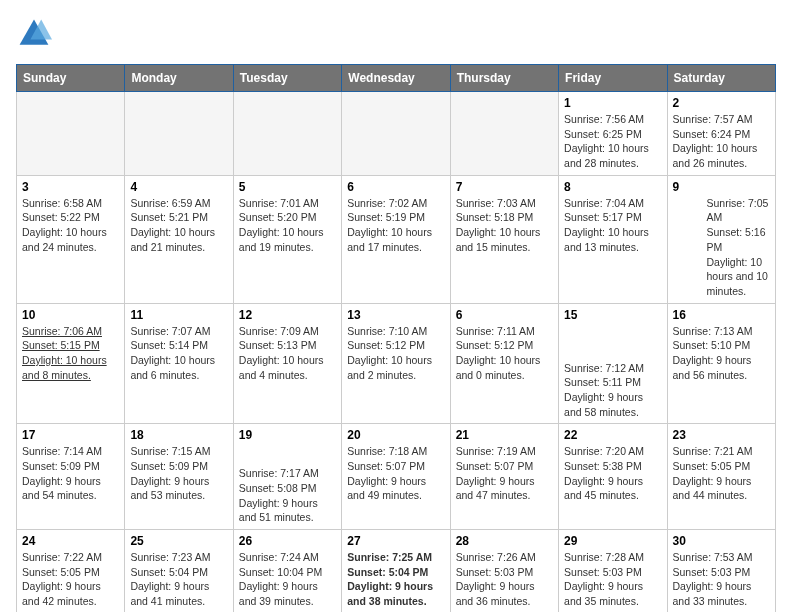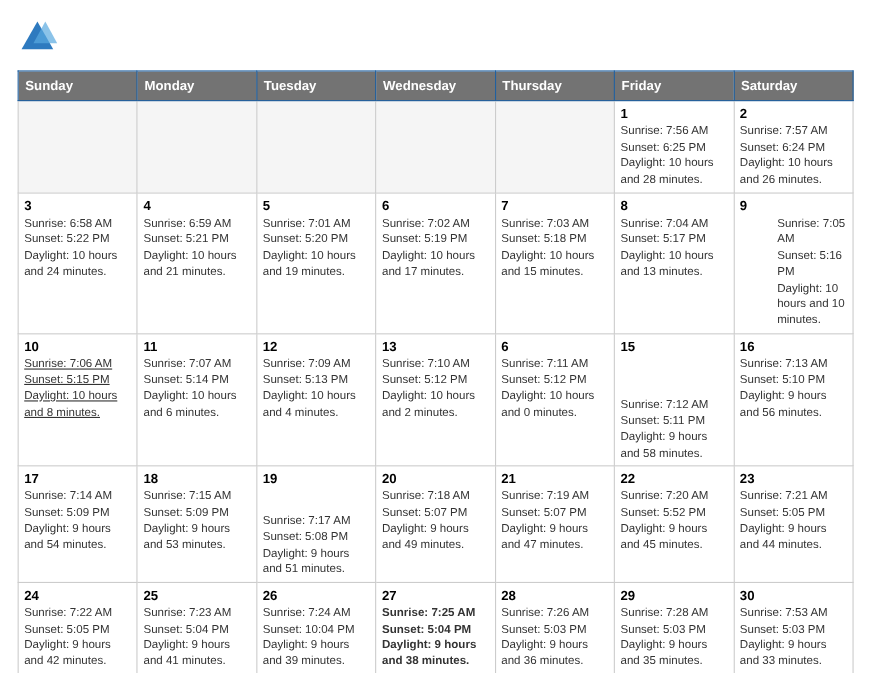--- a/index.html
+++ b/index.html
@@ -243,21 +243,21 @@
         </td>
         <td>
           <div class="day-number">21</div>
           <div class="day-info" style="white-space: pre-line;">Sunrise: 7:19 AM
 Sunset: 5:07 PM
 Daylight: 9 hours and 47 minutes.</div>
         </td>
         <td>
           <div class="day-number">22</div>
           <div class="day-info" style="white-space: pre-line;">Sunrise: 7:20 AM
-Sunset: 5:52 PM
+Sunset: 5:38 PM
 Daylight: 9 hours and 45 minutes.</div>
         </td>
         <td>
           <div class="day-number">23</div>
           <div class="day-info" style="white-space: pre-line;">Sunrise: 7:21 AM
 Sunset: 5:05 PM
 Daylight: 9 hours and 44 minutes.</div>
         </td>
       </tr>
       <tr class="week-row">

